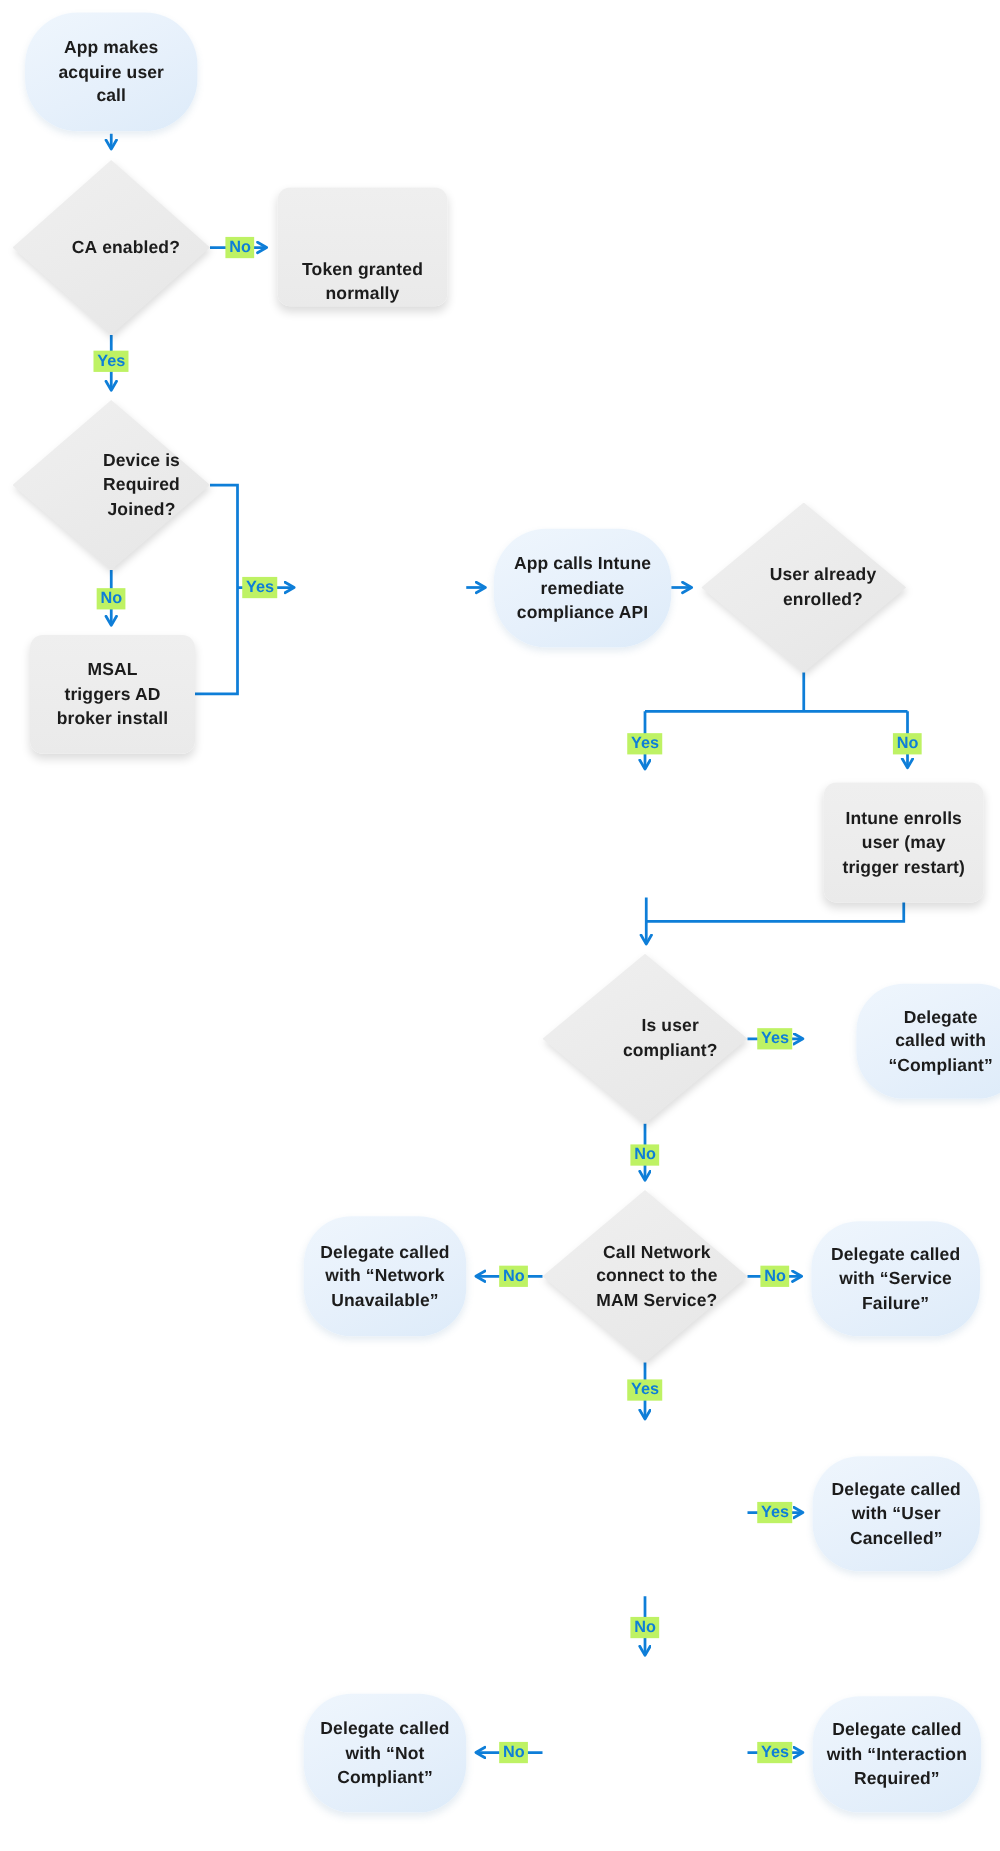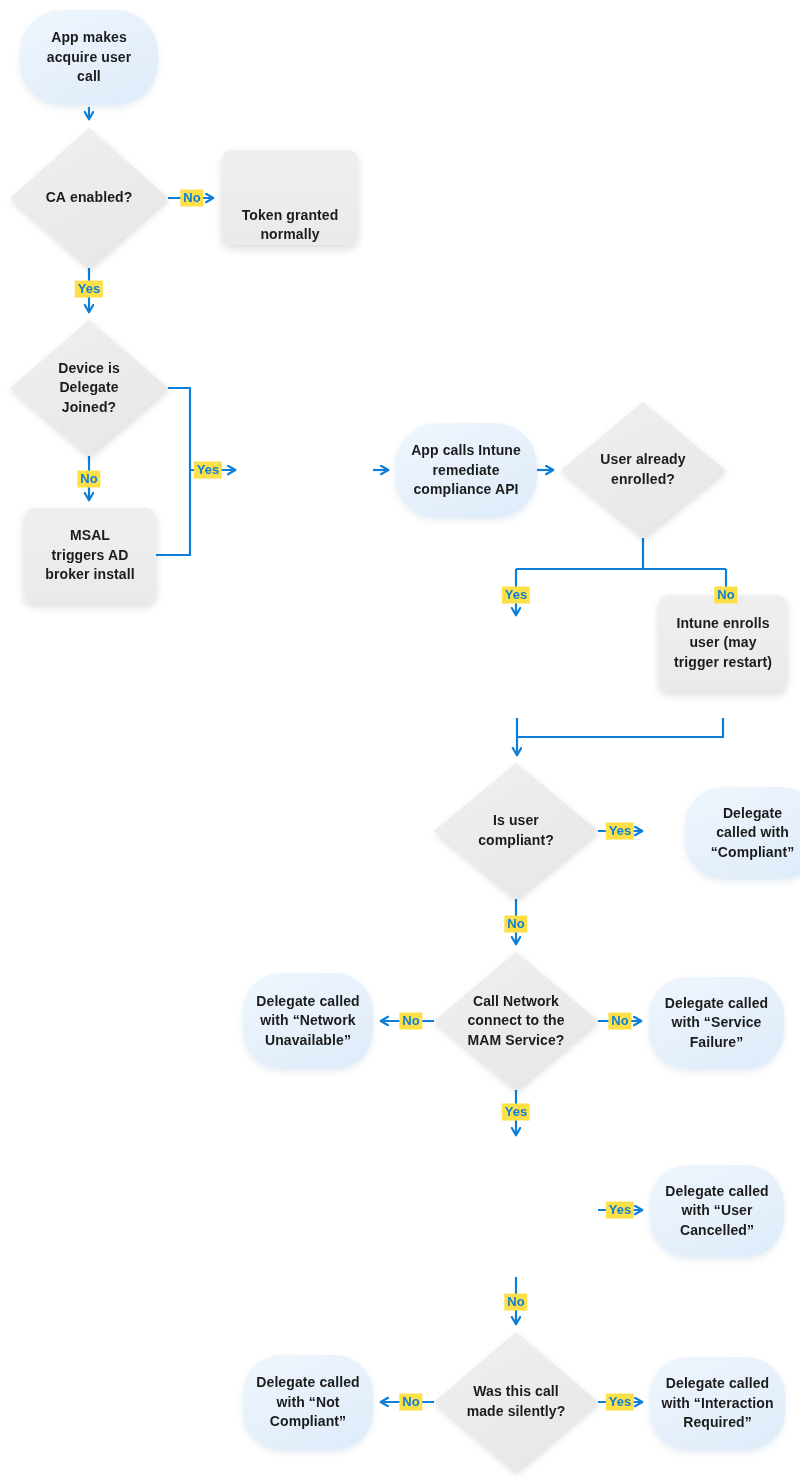--- a/index.html
+++ b/index.html
@@ -26,28 +26,28 @@
     background:linear-gradient(180deg,#efefef 0%,#eaeaea 100%);
     box-shadow:0 4px 8px rgba(0,0,0,0.14);
   }
   .decision .dwrap {position:absolute; inset:0; filter:drop-shadow(1px 3px 3px rgba(0,0,0,0.13));}
   .decision .dshape {
     width:100%; height:100%;
     clip-path:polygon(50% 0, 100% 50%, 50% 100%, 0 50%);
     background:linear-gradient(150deg,#f0f0f0 0%,#e6e6e6 100%);
   }
   .decision .dtxt {
-    position:absolute; inset:0; display:flex; align-items:center; justify-content:center;
+    position:absolute; inset:0; display:flex; align-items:center; justify-content:flex-end;
     padding:0 24px;
   }
   .b {font-weight:800;}
   .edge-label {
     position:absolute; transform:translate(-50%,-50%);
     color:#0e7ed8; font-size:13px; font-weight:700; line-height:1.15;
-    background:#fde047; padding:1px 3px;
+    background:#bef264; padding:1px 3px;
   }
 </style>
 </head>
 <body>
 
 <div class="canvas">
 
   <svg class="wires" width="800" height="1481" viewBox="0 0 800 1481">
     <defs>
       <marker id="arrow" markerUnits="userSpaceOnUse" markerWidth="12" markerHeight="12" refX="8" refY="5" orient="auto">
@@ -98,21 +98,21 @@
     </div>
 
 
   <div class="node terminator" style="left:395px;top:423px;width:142px;height:95px;">
       <span class="txt">App calls Intune
 remediate
 compliance API</span>
     </div>
 
 
-  <div class="node process" style="left:659px;top:595px;width:128px;height:96px;">
+  <div class="node process" style="left:659px;top:626px;width:128px;height:96px;">
       <span class="txt">Intune enrolls
 user (may
 trigger restart)</span>
     </div>
 
   <div class="node terminator" style="left:685px;top:787px;width:135px;height:92px;border-radius:38px;">
       <span class="txt">Delegate
 called with
 “Compliant”</span>
     </div>
@@ -155,21 +155,21 @@
         <span class="txt"><span class="b">CA</span><span> enabled?</span></span>
       </div>
   </div>
 
   <div class="node decision" style="left:10px;top:320px;width:158px;height:136px;">
     <div class="dwrap">
         <div class="dshape"></div>
       </div>
     <div class="dtxt">
         <span class="txt">Device is
-Delegate
+Required
 Joined?</span>
       </div>
   </div>
 
   <div class="node decision" style="left:561px;top:402px;width:164px;height:136px;">
     <div class="dwrap">
         <div class="dshape"></div>
       </div>
     <div class="dtxt">
         <span class="txt">User already
@@ -192,29 +192,20 @@
         <div class="dshape"></div>
       </div>
     <div class="dtxt">
         <span class="txt">Call Network
 connect to the
 MAM Service?</span>
       </div>
   </div>
 
 
-  <div class="node decision" style="left:434px;top:1332px;width:164px;height:140px;">
-    <div class="dwrap">
-        <div class="dshape"></div>
-      </div>
-    <div class="dtxt">
-        <span class="txt">Was this call
-made silently?</span>
-      </div>
-  </div>
 
   <span class="edge-label" style="left:192px;top:198px;">No</span>
   <span class="edge-label" style="left:89px;top:289px;">Yes</span>
   <span class="edge-label" style="left:89px;top:479px;">No</span>
   <span class="edge-label" style="left:208px;top:470px;">Yes</span>
   <span class="edge-label" style="left:516px;top:595px;">Yes</span>
   <span class="edge-label" style="left:726px;top:595px;">No</span>
   <span class="edge-label" style="left:620px;top:831px;">Yes</span>
   <span class="edge-label" style="left:516px;top:924px;">No</span>
   <span class="edge-label" style="left:411px;top:1021px;">No</span>

